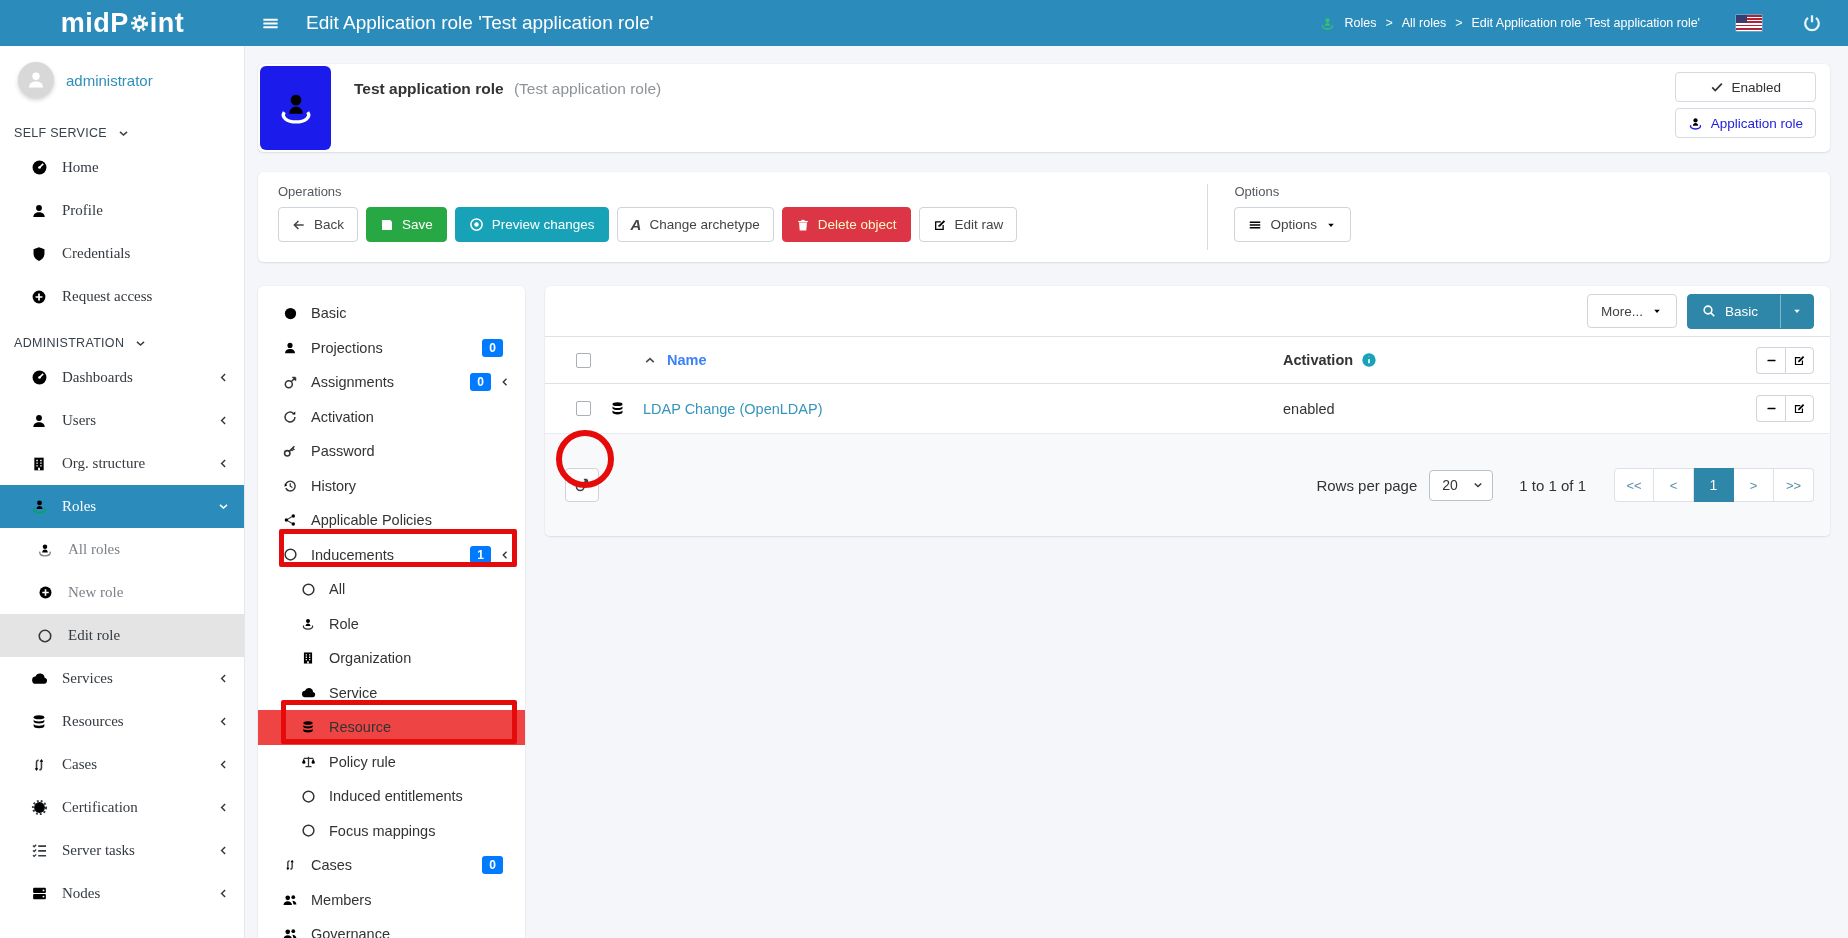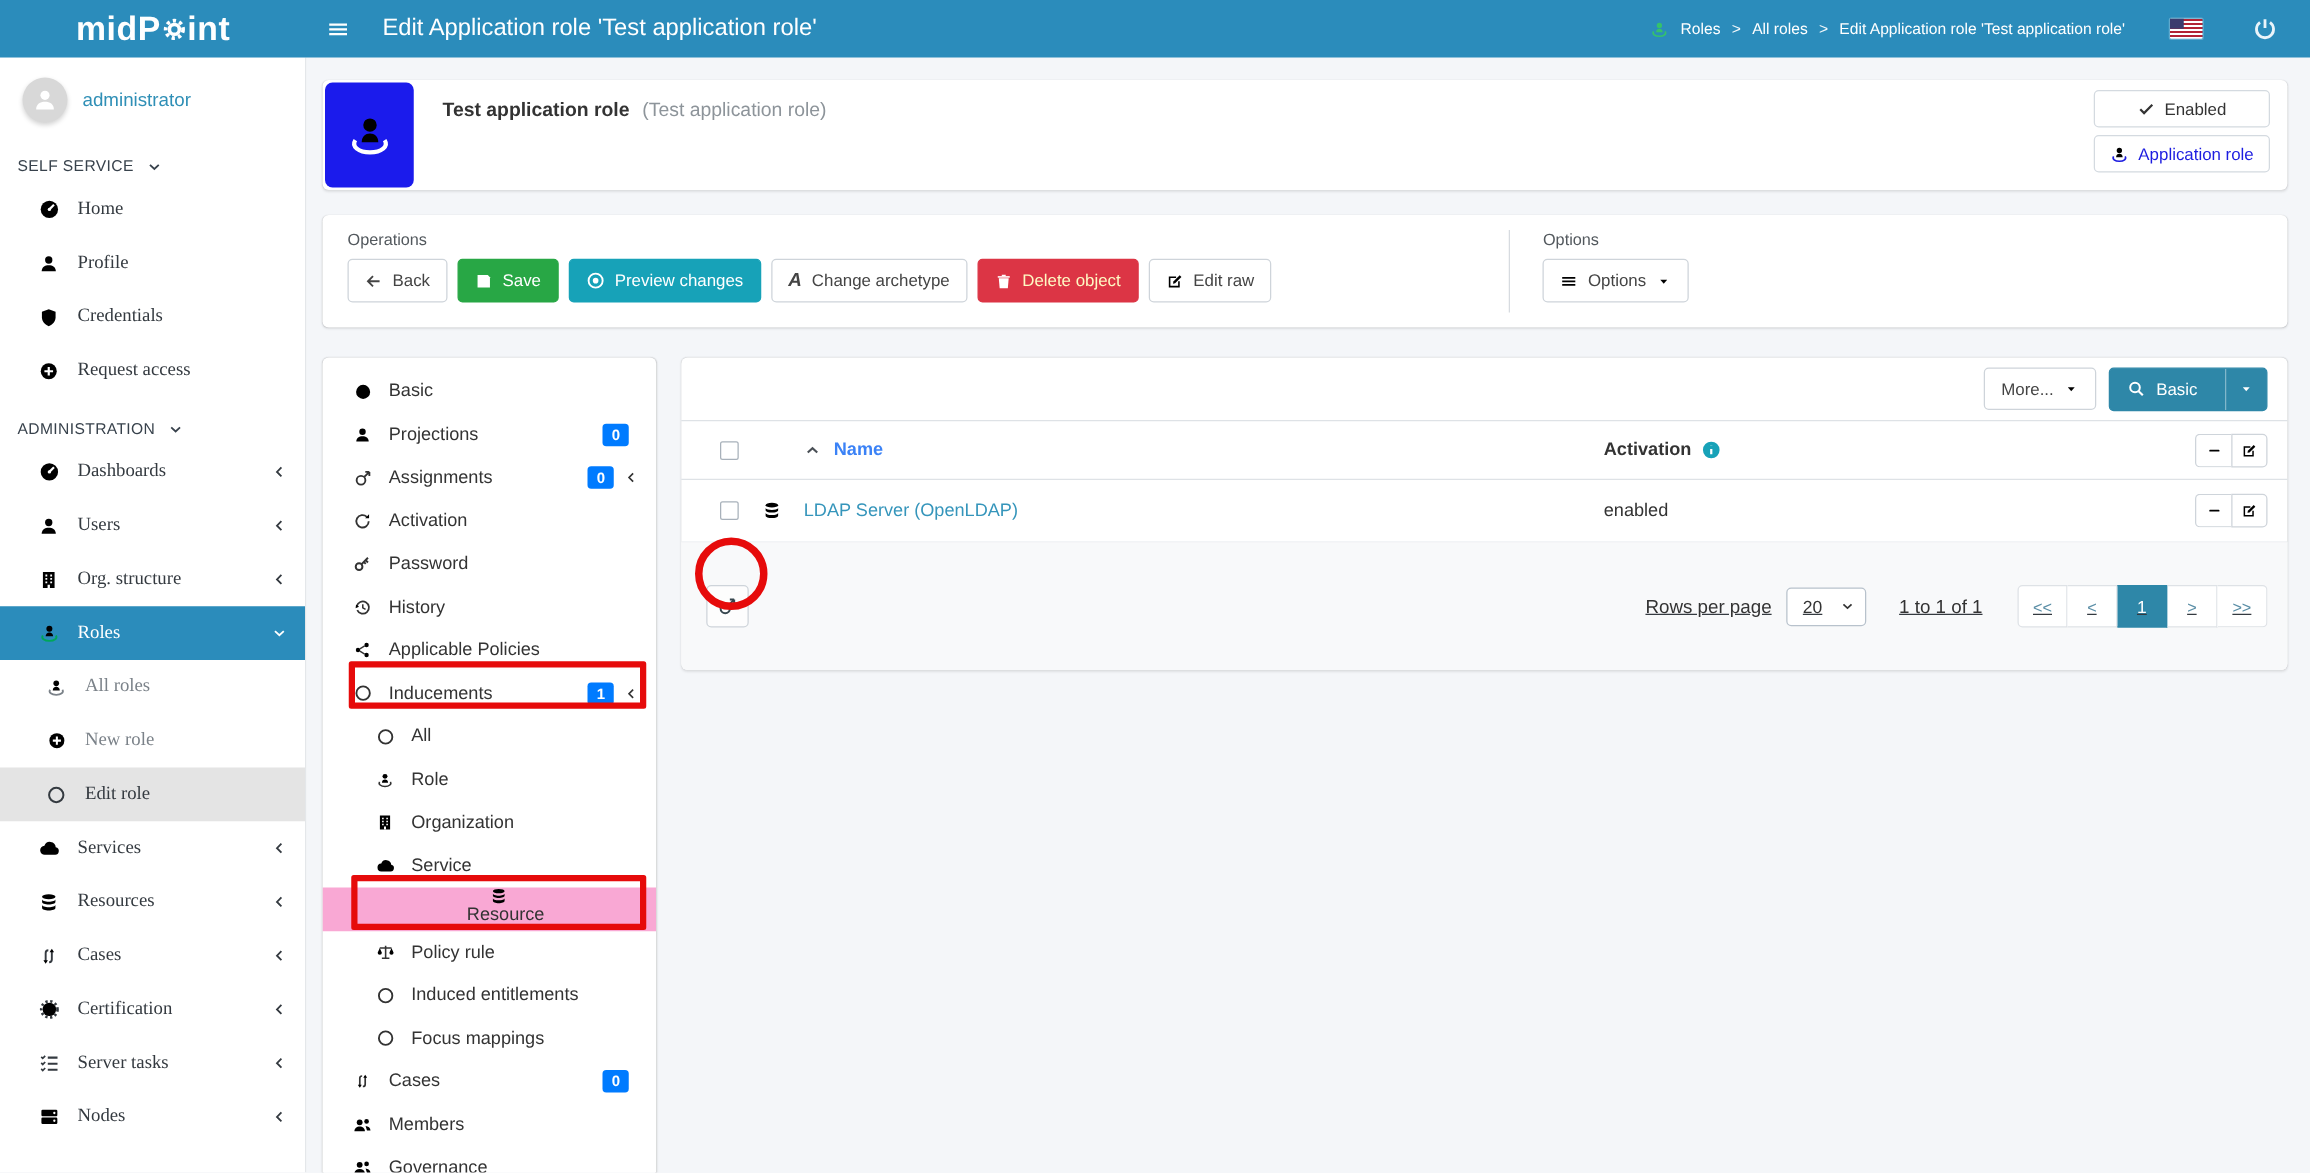--- a/index.html
+++ b/index.html
@@ -66,21 +66,21 @@
   .btn.red { background:#dc3545; border-color:#dc3545; color:#fef9c3; }
   .ops-divider { width:1px; background:#d7dbe0; margin:0 26px 0 190px; }
   .arch-glyph { font-weight:bold; font-style:italic; font-size:15px; line-height:1; }
 
   
   #menu-card { position:absolute; left:13px; top:240px; width:267px; height:660px; padding:10px 0; overflow:hidden; }
   .mnav { list-style:none; }
   .mnav li { display:flex; align-items:center; height:34.5px; padding:0 14px 0 22px; font-size:14.5px; color:#333; cursor:pointer; }
   .mnav .nicon { width:20px; display:flex; justify-content:center; margin-right:11px; color:#333; }
   .mnav li.sub { padding-left:40px; }
-  .mnav li.active { background:#f9a8d4;flex-direction:column; }
+  .mnav li.active { background:#ef4444; }
   .mnav .grow { flex:1; }
   .mbadge { background:#007bff; color:#fff; font-size:12px; font-weight:bold; border-radius:3px; padding:2px 7px; margin-right:8px; }
   .mnav .angle { color:#333; display:flex; }
 
   #table-card { position:absolute; left:300px; top:240px; width:1285px; height:250px; display:flex; flex-direction:column; }
   .tbl-toolbar { height:50px; display:flex; align-items:center; justify-content:flex-end; gap:10px; padding:0 16px; }
   .btn-more { height:33px; }
   .btn-search { background:#2e87a8; border-color:#2e87a8; color:#fff; height:35px; padding:0; overflow:hidden; }
   .btn-search .main-part { display:flex; align-items:center; gap:9px; padding:0 14px; height:100%; }
   .btn-search .caret-part { display:flex; align-items:center; padding:0 10px; height:100%; border-left:1px solid rgba(255,255,255,.4); }
@@ -95,21 +95,21 @@
   .sort-ic { color:#4a5056; display:flex; }
   .col-activation { width:455px; display:flex; align-items:center; gap:8px; }
   .th-activation { font-weight:bold; color:#333; }
   .col-actions { width:92px; display:flex; justify-content:flex-end; padding-right:16px; }
   .mini-group { display:flex; }
   .mini-btn { width:29px; height:27px; display:flex; align-items:center; justify-content:center; background:#fff; border:1px solid #ced4da; color:#333; cursor:pointer; }
   .mini-btn:first-child { border-radius:4px 0 0 4px; border-right:none; }
   .mini-btn:last-child { border-radius:0 4px 4px 0; }
   .row-link { color:#3595bb; cursor:pointer; }
   .cell-text { color:#333; }
-  .tbl-footer { flex:1; background:#f8f9fa; border-top:1px solid #e9ecef; border-radius:0 0 5px 5px; display:flex; align-items:center; padding:0 16px 0 20px;text-decoration:underline; }
+  .tbl-footer { flex:1; background:#f8f9fa; border-top:1px solid #e9ecef; border-radius:0 0 5px 5px; display:flex; align-items:center; padding:0 16px 0 20px; }
   .assign-btn { width:34px; height:34px; background:#fdfdfd; border:1px solid #ced4da; border-radius:4px; display:flex; align-items:center; justify-content:center; color:#37474f; cursor:pointer; }
   .footer-right { margin-left:auto; display:flex; align-items:center; }
   .rpp-label { font-size:15px; color:#333; }
   .page-size { display:flex; align-items:center; justify-content:space-between; width:64px; height:31px; border:1px solid #b8c2cc; border-radius:4px; background:#fff; margin-left:12px; padding:0 8px 0 12px; font-size:14px; cursor:pointer; color:#333; }
   .count-label { font-size:15px; color:#333; margin:0 28px 0 26px; }
   .pager { display:flex; }
   .page-btn { min-width:40px; height:34px; display:flex; align-items:center; justify-content:center; background:#fff; border:1px solid #dee2e6; border-left:none; color:#5a8ea6; font-size:13px; cursor:pointer; }
   .page-btn:first-child { border-left:1px solid #dee2e6; border-radius:4px 0 0 4px; }
   .page-btn:last-child { border-radius:0 4px 4px 0; }
   .page-btn.active { background:#2e87a8; border-color:#2e87a8; color:#fff; font-size:14px; }
@@ -846,21 +846,21 @@
       <div class="tbl-row">
         <div class="col-check">
             <span class="checkbox"></span>
           </div>
         <div class="col-icon">
             <svg class="ic" width="15" height="15">
               <use href="#i-db"></use>
             </svg>
           </div>
         <div class="col-name">
-            <span class="row-link">LDAP Server (OpenLDAP)</span>
+            <span class="row-link">LDAP Change (OpenLDAP)</span>
           </div>
         <div class="col-activation">
             <span class="cell-text">enabled</span>
           </div>
         <div class="col-actions">
           <span class="mini-group">
             <span class="mini-btn">
                 <svg class="ic" width="13" height="13">
                   <use href="#i-minus"></use>
                 </svg>

